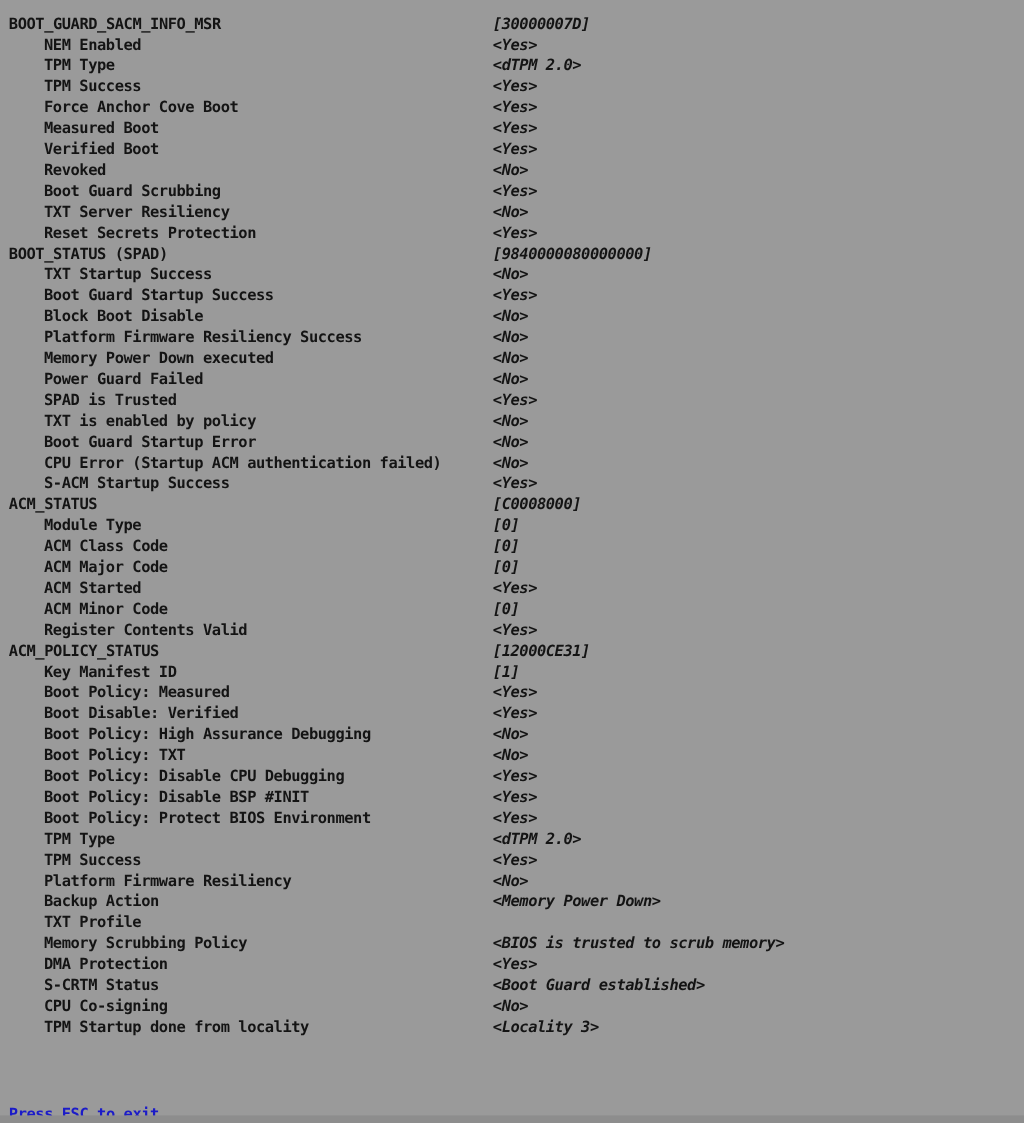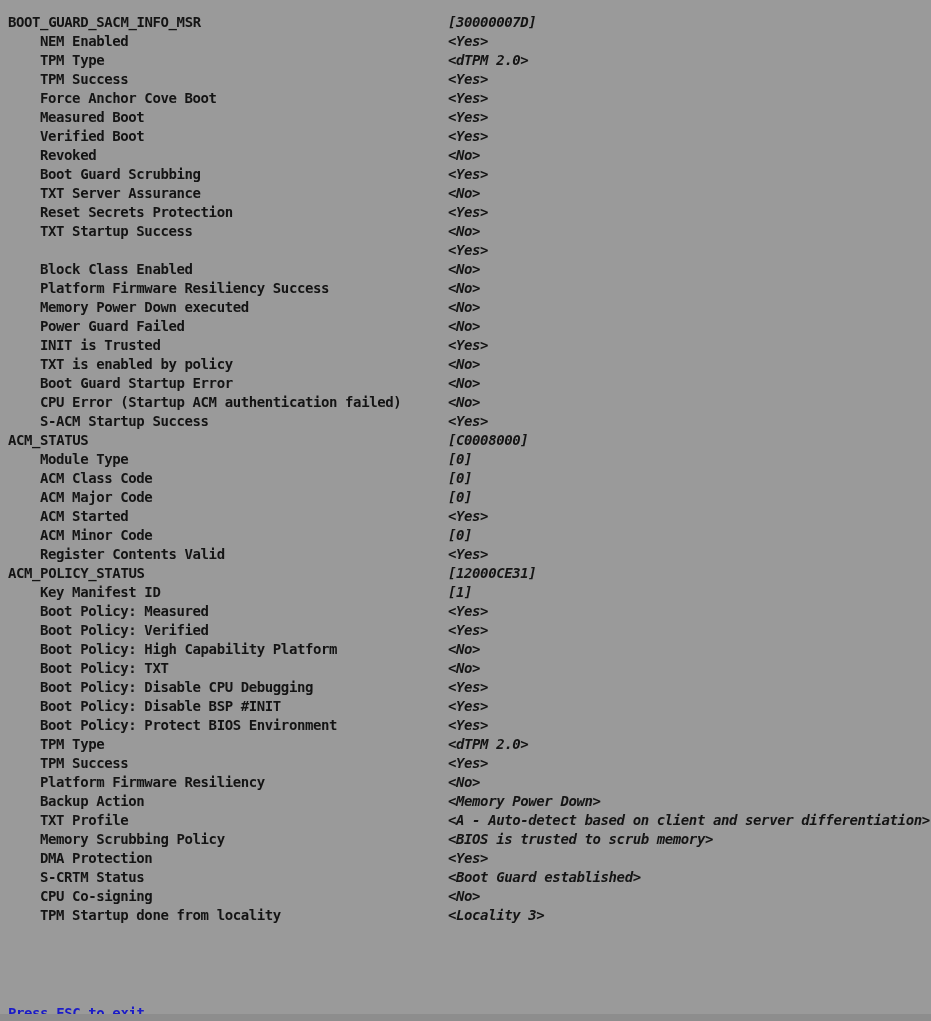--- a/index.html
+++ b/index.html
@@ -103,61 +103,66 @@
     <span class="label">Revoked</span>
     <span class="value">&lt;No&gt;</span>
   </div>
 
   <div class="row indent-1">
     <span class="label">Boot Guard Scrubbing</span>
     <span class="value">&lt;Yes&gt;</span>
   </div>
 
   <div class="row indent-1">
-    <span class="label">TXT Server Assurance</span>
+    <span class="label">TXT Server Resiliency</span>
     <span class="value">&lt;No&gt;</span>
   </div>
 
   <div class="row indent-1">
     <span class="label">Reset Secrets Protection</span>
     <span class="value">&lt;Yes&gt;</span>
   </div>
 
+  <div class="row indent-0">
+    <span class="label">BOOT_STATUS (SPAD)</span>
+    <span class="value">[9840000080000000]</span>
+  </div>
 
   <div class="row indent-1">
     <span class="label">TXT Startup Success</span>
     <span class="value">&lt;No&gt;</span>
   </div>
 
   <div class="row indent-1">
-    <span class="value">&lt;Yes&gt;</span>
-  </div>
-
-  <div class="row indent-1">
-    <span class="label">Block Class Enabled</span>
+    <span class="label">Boot Guard Startup Success</span>
+    <span class="value">&lt;Yes&gt;</span>
+  </div>
+
+  <div class="row indent-1">
+    <span class="label">Block Boot Disable</span>
     <span class="value">&lt;No&gt;</span>
   </div>
 
   <div class="row indent-1">
     <span class="label">Platform Firmware Resiliency Success</span>
     <span class="value">&lt;No&gt;</span>
   </div>
 
   <div class="row indent-1">
     <span class="label">Memory Power Down executed</span>
     <span class="value">&lt;No&gt;</span>
   </div>
 
   <div class="row indent-1">
     <span class="label">Power Guard Failed</span>
     <span class="value">&lt;No&gt;</span>
   </div>
 
   <div class="row indent-1">
-    <span class="label">INIT is Trusted</span>
+    <span class="label">SPAD is Trusted</span>
     <span class="value">&lt;Yes&gt;</span>
   </div>
 
   <div class="row indent-1">
     <span class="label">TXT is enabled by policy</span>
     <span class="value">&lt;No&gt;</span>
   </div>
 
   <div class="row indent-1">
     <span class="label">Boot Guard Startup Error</span>
@@ -218,26 +223,26 @@
     <span class="label">Key Manifest ID</span>
     <span class="value">[1]</span>
   </div>
 
   <div class="row indent-1">
     <span class="label">Boot Policy: Measured</span>
     <span class="value">&lt;Yes&gt;</span>
   </div>
 
   <div class="row indent-1">
-    <span class="label">Boot Policy: Verified</span>
-    <span class="value">&lt;Yes&gt;</span>
-  </div>
-
-  <div class="row indent-1">
-    <span class="label">Boot Policy: High Capability Platform</span>
+    <span class="label">Boot Disable: Verified</span>
+    <span class="value">&lt;Yes&gt;</span>
+  </div>
+
+  <div class="row indent-1">
+    <span class="label">Boot Policy: High Assurance Debugging</span>
     <span class="value">&lt;No&gt;</span>
   </div>
 
   <div class="row indent-1">
     <span class="label">Boot Policy: TXT</span>
     <span class="value">&lt;No&gt;</span>
   </div>
 
   <div class="row indent-1">
     <span class="label">Boot Policy: Disable CPU Debugging</span>
@@ -269,21 +274,20 @@
     <span class="value">&lt;No&gt;</span>
   </div>
 
   <div class="row indent-1">
     <span class="label">Backup Action</span>
     <span class="value">&lt;Memory Power Down&gt;</span>
   </div>
 
   <div class="row indent-1">
     <span class="label">TXT Profile</span>
-    <span class="value">&lt;A - Auto-detect based on client and server differentiation&gt;</span>
   </div>
 
   <div class="row indent-1">
     <span class="label">Memory Scrubbing Policy</span>
     <span class="value">&lt;BIOS is trusted to scrub memory&gt;</span>
   </div>
 
   <div class="row indent-1">
     <span class="label">DMA Protection</span>
     <span class="value">&lt;Yes&gt;</span>

